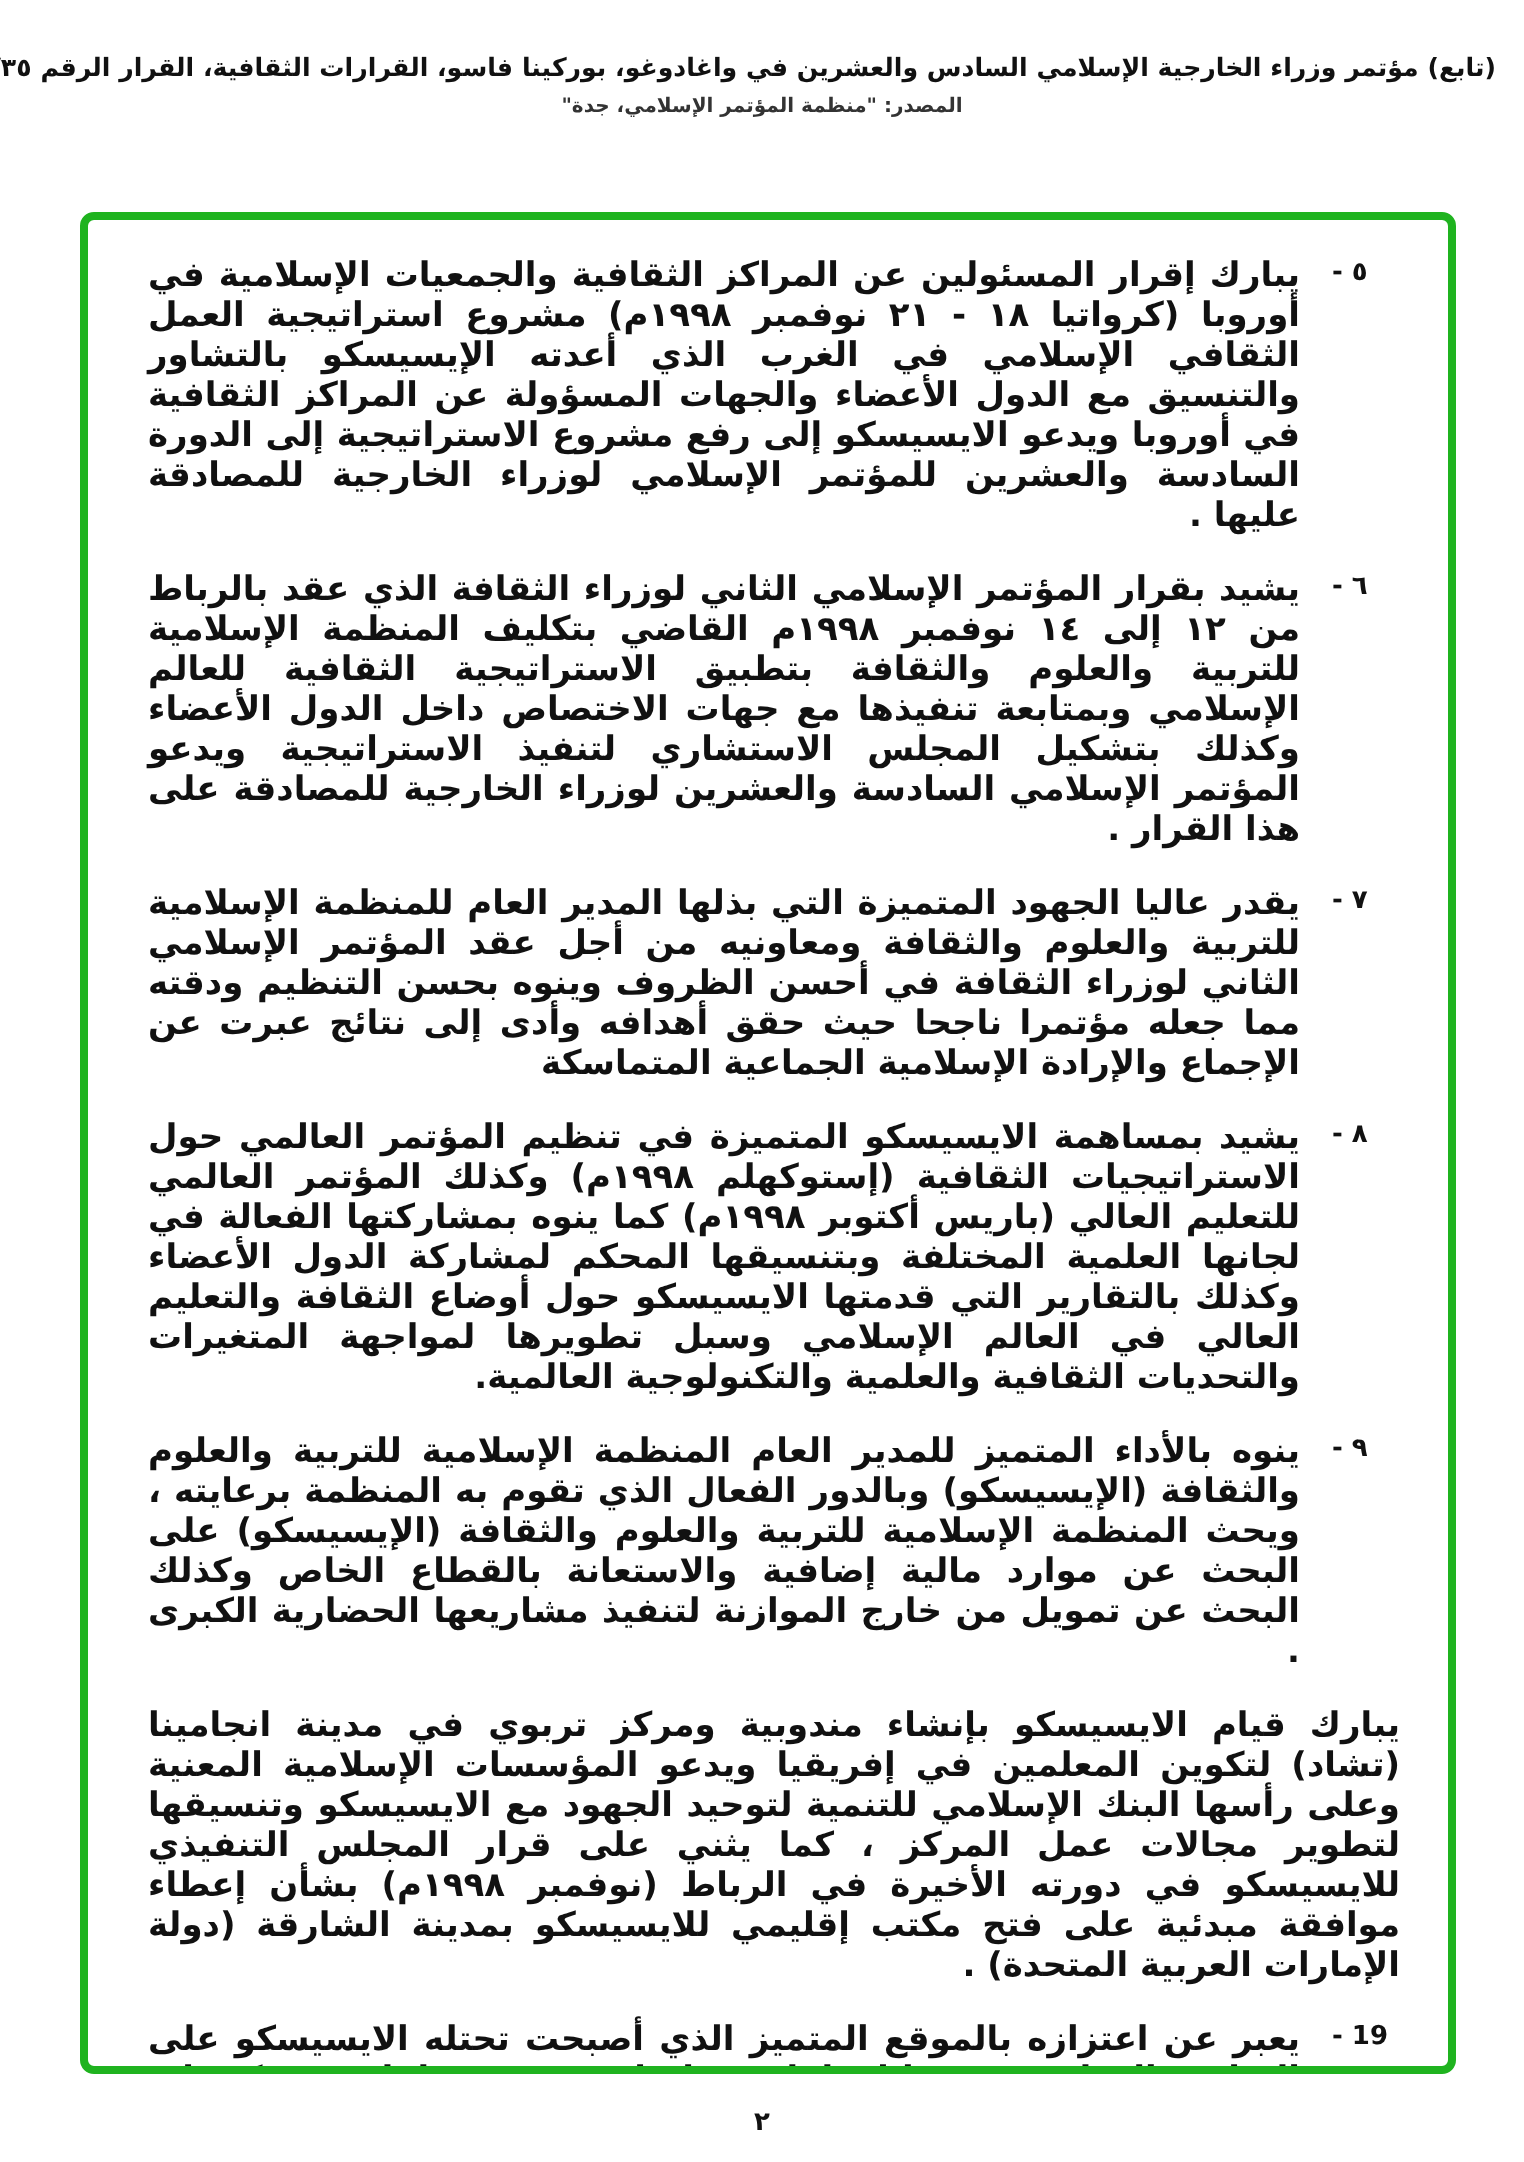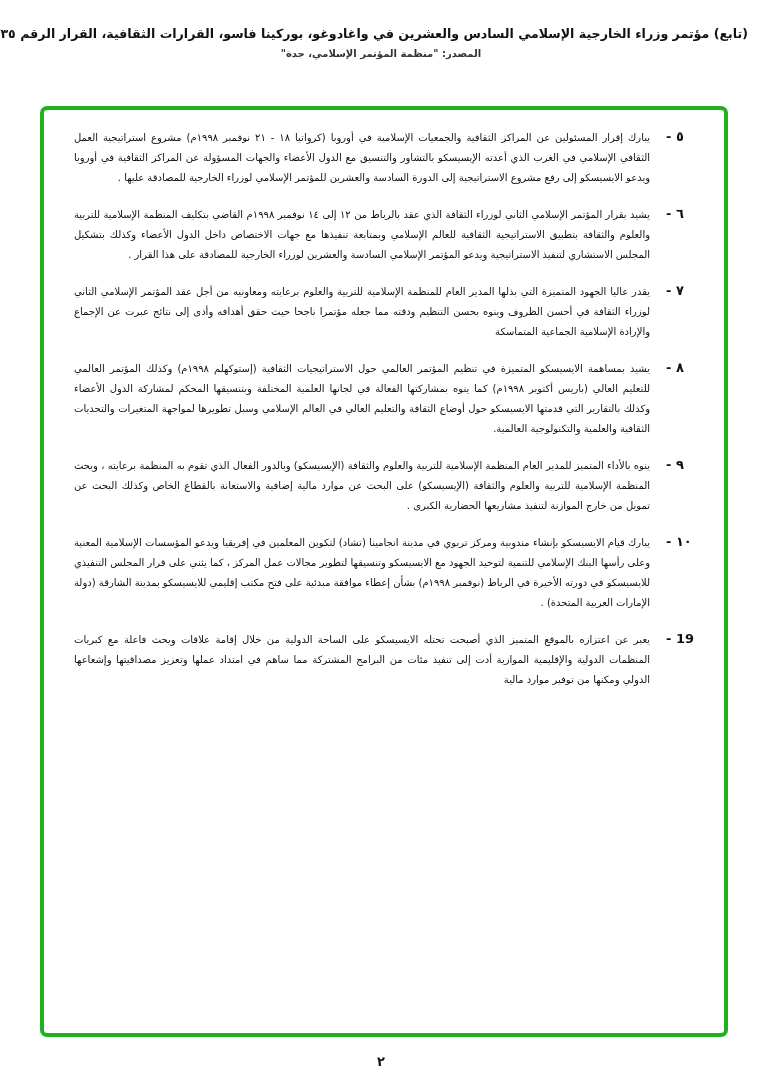--- a/index.html
+++ b/index.html
@@ -52,22 +52,22 @@
     flex:none;
     width:34px;
     font-size:13px;
     font-weight:bold;
     text-align:left;
     padding-top:1px;
     white-space:nowrap;
   }
   .item-text {
     flex:1;
-    font-size:10px;
-    font-weight:normal;
+    font-size:17px;
+    font-weight:bold;
     line-height:20px;
     text-align:justify;
   }
   .page-number {
     position:absolute;
     bottom:12px;
     left:0; right:0;
     text-align:center;
     font-size:13px;
     font-weight:bold;
@@ -90,35 +90,34 @@
       <div class="item-text">يبارك  إقرار المسئولين عن المراكز الثقافية والجمعيات الإسلامية في أوروبا (كرواتيا ١٨ - ٢١ نوفمبر ١٩٩٨م) مشروع استراتيجية العمل الثقافي الإسلامي في الغرب الذي أعدته الإيسيسكو بالتشاور والتنسيق مع الدول الأعضاء والجهات المسؤولة عن المراكز الثقافية في أوروبا ويدعو الايسيسكو إلى رفع مشروع الاستراتيجية إلى الدورة السادسة والعشرين للمؤتمر الإسلامي لوزراء الخارجية للمصادقة عليها .</div>
     </div>
 
     <div class="item">
       <div class="item-num">٦ -</div>
       <div class="item-text">يشيد بقرار المؤتمر الإسلامي الثاني لوزراء الثقافة الذي عقد بالرباط من ١٢ إلى ١٤ نوفمبر ١٩٩٨م القاضي بتكليف المنظمة الإسلامية للتربية والعلوم والثقافة بتطبيق الاستراتيجية الثقافية للعالم الإسلامي وبمتابعة تنفيذها مع جهات الاختصاص داخل الدول الأعضاء وكذلك بتشكيل المجلس الاستشاري لتنفيذ الاستراتيجية ويدعو المؤتمر الإسلامي السادسة والعشرين لوزراء الخارجية للمصادقة على هذا القرار .</div>
     </div>
 
     <div class="item">
       <div class="item-num">٧ -</div>
-      <div class="item-text">يقدر عاليا الجهود المتميزة التي بذلها المدير العام للمنظمة الإسلامية للتربية والعلوم برعايته ومعاونيه من أجل عقد المؤتمر الإسلامي الثاني لوزراء الثقافة في أحسن الظروف وينوه  بحسن التنظيم ودقته مما جعله مؤتمرا ناجحا حيث حقق أهدافه وأدى إلى نتائج عبرت عن الإجماع والإرادة الإسلامية الجماعية المتماسكة</div>
+      <div class="item-text">يقدر عاليا الجهود المتميزة التي بذلها المدير العام للمنظمة الإسلامية للتربية والعلوم والثقافة ومعاونيه من أجل عقد المؤتمر الإسلامي الثاني لوزراء الثقافة في أحسن الظروف وينوه  بحسن التنظيم ودقته مما جعله مؤتمرا ناجحا حيث حقق أهدافه وأدى إلى نتائج عبرت عن الإجماع والإرادة الإسلامية الجماعية المتماسكة</div>
     </div>
 
     <div class="item">
       <div class="item-num">٨ -</div>
       <div class="item-text">يشيد بمساهمة الايسيسكو المتميزة في تنظيم المؤتمر العالمي حول الاستراتيجيات الثقافية  (إستوكهلم ١٩٩٨م) وكذلك المؤتمر العالمي للتعليم العالي (باريس أكتوبر ١٩٩٨م) كما ينوه بمشاركتها الفعالة في لجانها العلمية المختلفة وبتنسيقها المحكم لمشاركة الدول الأعضاء وكذلك بالتقارير التي قدمتها الايسيسكو حول أوضاع الثقافة والتعليم العالي في العالم الإسلامي وسبل تطويرها لمواجهة المتغيرات والتحديات الثقافية والعلمية والتكنولوجية العالمية.</div>
     </div>
 
     <div class="item">
       <div class="item-num">٩ -</div>
       <div class="item-text">ينوه بالأداء المتميز للمدير العام المنظمة الإسلامية للتربية والعلوم والثقافة (الإيسيسكو) وبالدور الفعال الذي تقوم به المنظمة برعايته ، ويحث المنظمة الإسلامية للتربية والعلوم والثقافة (الإيسيسكو) على البحث عن موارد مالية إضافية والاستعانة بالقطاع الخاص وكذلك البحث عن تمويل من خارج الموازنة لتنفيذ مشاريعها الحضارية الكبرى .</div>
     </div>
 
     <div class="item">
-      <div class="item-num">١٠ -</div>
       <div class="item-text">يبارك قيام الايسيسكو بإنشاء مندوبية ومركز تربوي في مدينة انجامينا (تشاد) لتكوين المعلمين في إفريقيا ويدعو المؤسسات الإسلامية المعنية وعلى رأسها البنك الإسلامي للتنمية لتوحيد الجهود مع الايسيسكو وتنسيقها لتطوير مجالات عمل المركز ، كما يثني  على قرار المجلس التنفيذي للايسيسكو في دورته الأخيرة في الرباط (نوفمبر ١٩٩٨م) بشأن إعطاء موافقة مبدئية على فتح مكتب إقليمي للايسيسكو بمدينة الشارقة (دولة الإمارات العربية المتحدة) .</div>
     </div>
 
     <div class="item">
       <div class="item-num">19 -</div>
       <div class="item-text">يعبر عن اعتزازه بالموقع المتميز الذي أصبحت تحتله الايسيسكو على الساحة الدولية من خلال إقامة علاقات ويحث فاعلة مع كبريات المنظمات الدولية والإقليمية الموازية أدت إلى تنفيذ مئات من البرامج المشتركة مما ساهم في امتداد عملها وتعزيز مصداقيتها وإشعاعها الدولي ومكنها من توفير موارد مالية</div>
     </div>
 
   </div>
 

